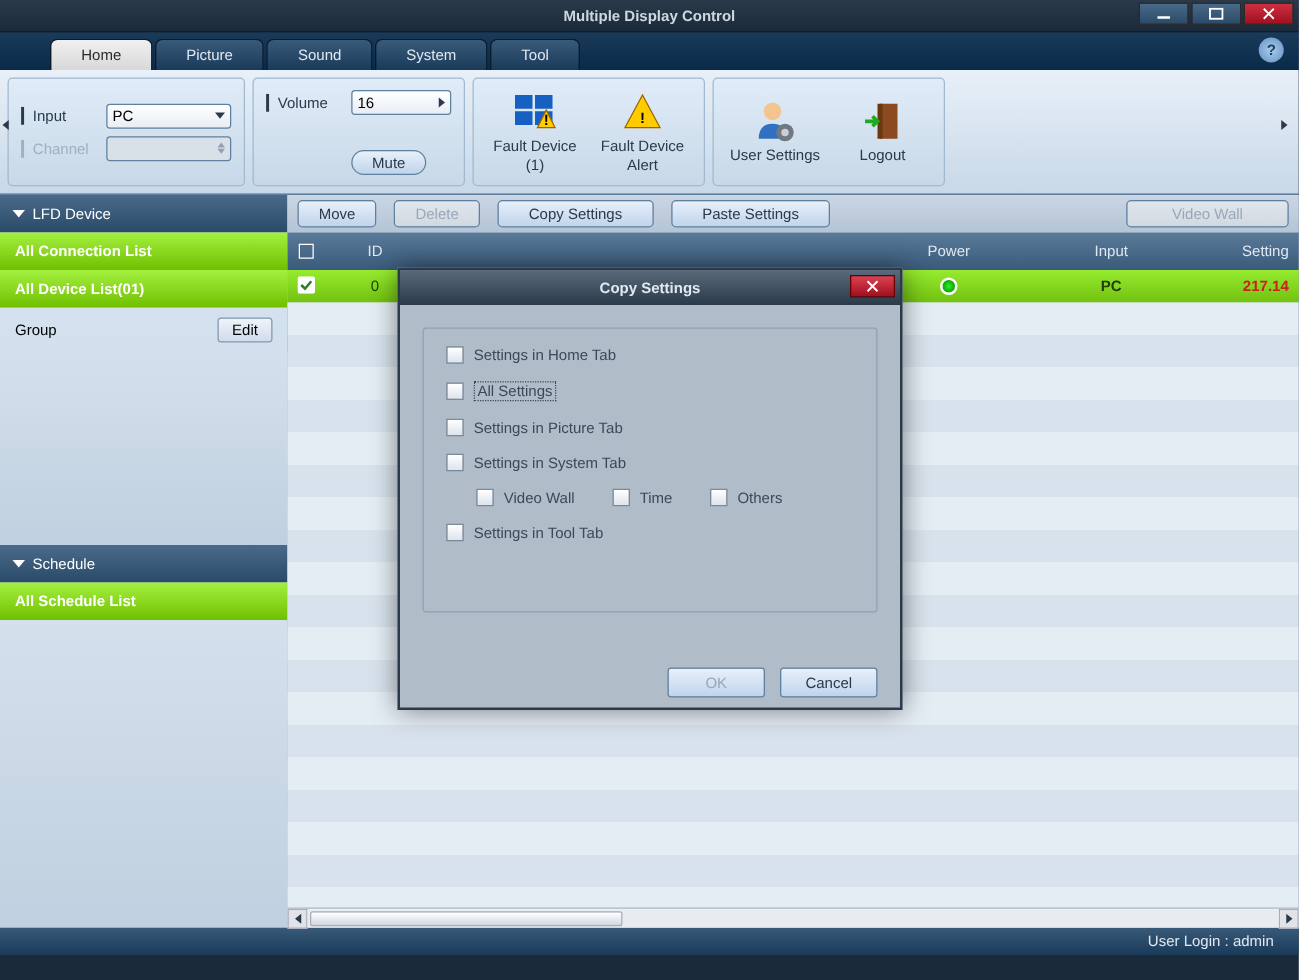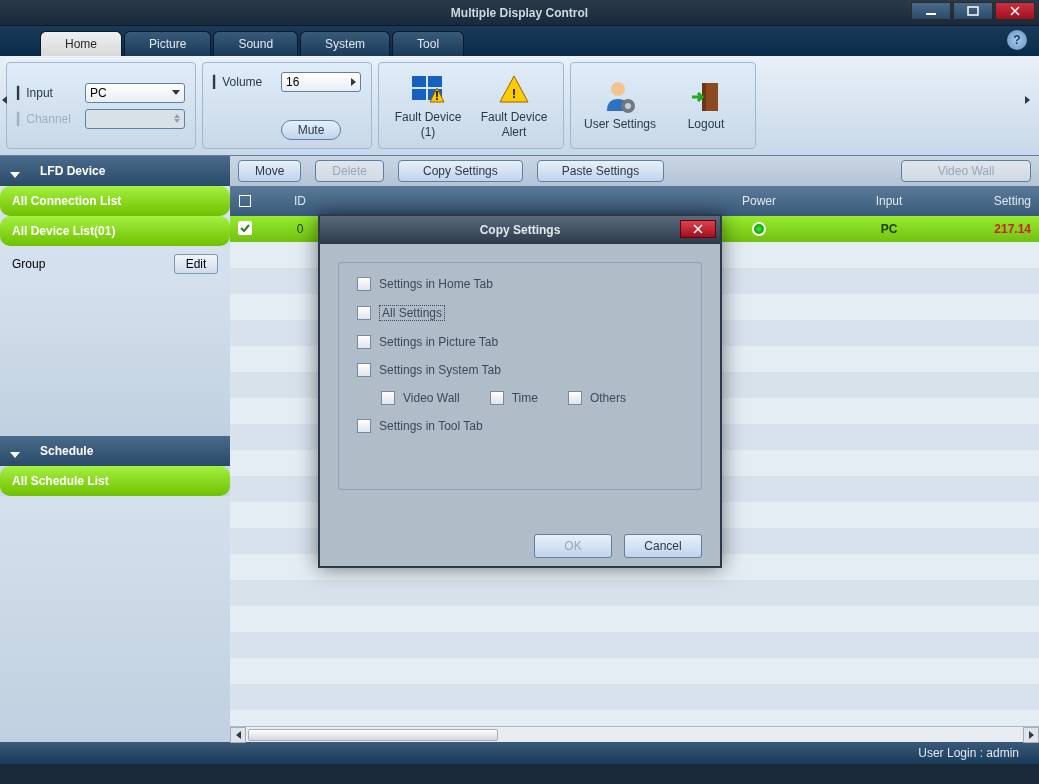--- a/index.html
+++ b/index.html
@@ -39,23 +39,23 @@
 .mute-btn { width:60px; height:20px; margin-left:68px; background:linear-gradient(#e8f0fa,#c0d4ec); border:1px solid #6080a0; border-radius:10px; display:flex; align-items:center; justify-content:center; color:#2a3a4a; cursor:pointer;margin-top:22px; }
 .big-icon { display:flex; flex-direction:column; align-items:center; gap:2px; cursor:pointer; width:78px; }
 .big-icon .ic { width:36px; height:36px; display:flex; align-items:center; justify-content:center; }
 .big-lbl { color:#2a3a4a; text-align:center; line-height:1.2; }
 .nav-arrow { position:absolute; top:50%; transform:translateY(-50%); width:12px; height:20px; cursor:pointer; color:#4a6a8a; }
 .nav-left { left:2px; } .nav-right { right:2px; }
 
 
 .body-area { display:flex; height:586px; }
 .sidebar { width:230px; background:linear-gradient(#d8e4f0,#c0d0e0); display:flex; flex-direction:column; }
-.sb-header { background:linear-gradient(#4a6a8a,#2a4a6a); color:#fff; font-weight:bold; padding:8px 10px; display:flex; align-items:flex-end; gap:20px; }
+.sb-header { background:linear-gradient(#4a6a8a,#2a4a6a); color:#fff; font-weight:normal; padding:8px 10px; display:flex; align-items:center; gap:6px; }
 .sb-chev { display:inline-block; width:0; height:0; border-left:5px solid transparent; border-right:5px solid transparent; border-top:6px solid #fff; }
-.sb-item { padding:8px 12px; color:#406020; font-weight:bold; cursor:pointer;border-radius:10px; }
+.sb-item { padding:8px 12px; color:#406020; font-weight:bold; cursor:pointer; }
 .sb-item.active { background:linear-gradient(#a4f040,#70c000); color:#fff; }
 .sb-group { padding:8px 12px; display:flex; align-items:center; justify-content:space-between; }
 .sb-btn { width:44px; height:20px; background:linear-gradient(#f0f4fa,#d0dcec); border:1px solid #8098b0; border-radius:3px; display:flex; align-items:center; justify-content:center; cursor:pointer; }
 .sb-flex { flex:1; background:linear-gradient(#d4e0ec,#c0d0e0); }
 
 
 .main { flex:1; background:#d8e0e8; display:flex; flex-direction:column; }
 .toolbar { height:30px; padding:4px 8px; display:flex; gap:14px; align-items:center; background:linear-gradient(#cad6e4,#b4c4d6); }
 .tbtn { height:22px; background:linear-gradient(#e8f0fa,#c0d4ec); border:1px solid #6080a0; border-radius:4px; padding:0 16px; display:flex; align-items:center; justify-content:center; color:#2a3a4a; cursor:pointer; }
 .tbtn.disabled { color:#98a8b8; background:linear-gradient(#e0e6ee,#d0d8e0); }

